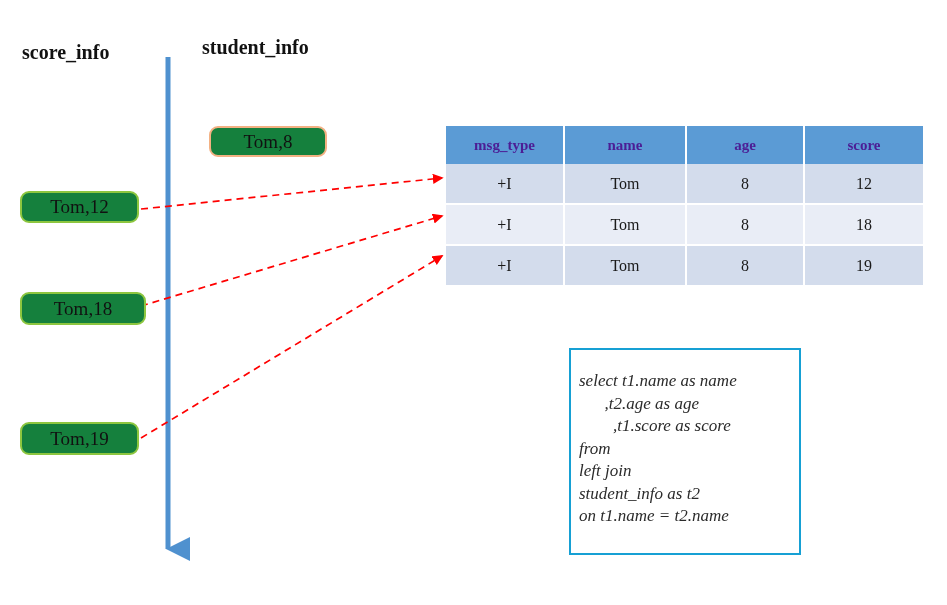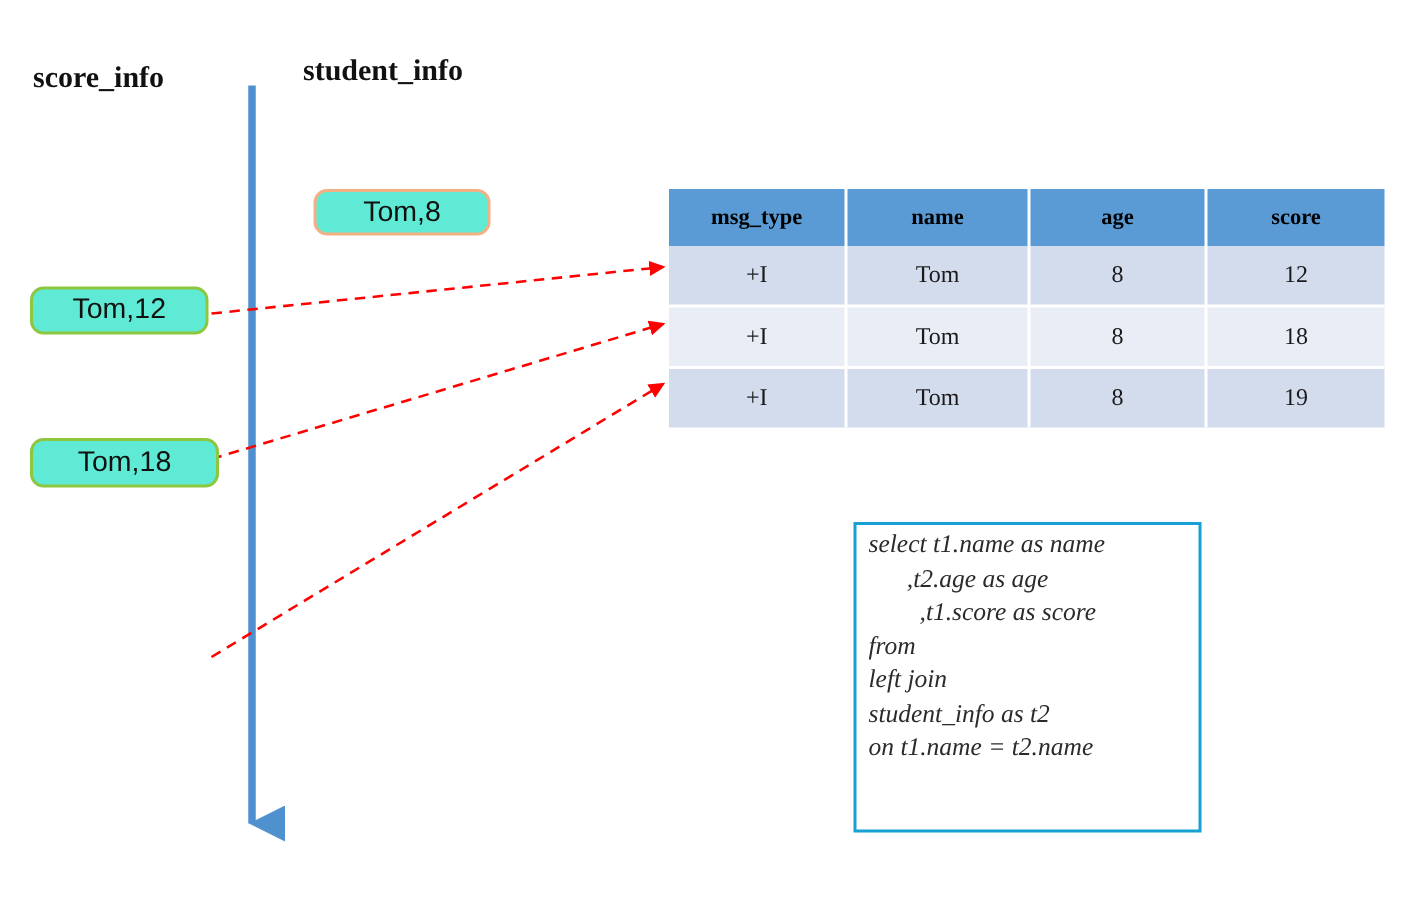--- a/index.html
+++ b/index.html
@@ -25,26 +25,26 @@
   #title-score{left:22px;top:41px;}
   #title-student{left:202px;top:36px;}
 
   
   #overlay{position:absolute;left:0;top:0;width:947px;height:605px;}
 
   
   .evt-box{
     position:absolute;
     box-sizing:border-box;
-    background:#5eead4;
+    background:#15803d;
     border-radius:9px;
     display:flex;
     align-items:center;
     justify-content:center;
-    font-family:Liberation Sans, sans-serif;
+    font-family:Liberation Serif, serif;
     font-size:19px;
     color:#111111;
     white-space:nowrap;
   }
   .evt-green{border:2.5px solid #8DC63F;}
   .evt-orange{border:2px solid #F3B183;}
 
   #evt-tom8  {left:209px;top:126px;width:118px;height:31px;}
   #evt-tom12 {left:20px; top:191px;width:119px;height:32px;}
   #evt-tom18 {left:20px; top:292px;width:126px;height:33px;}
@@ -54,21 +54,21 @@
   #result-table{
     position:absolute;
     left:446px;top:126px;
     width:477px;
     border-collapse:collapse;
     table-layout:fixed;
     font-family:"Liberation Serif", serif;
   }
   #result-table th{
     background:#5B9BD5;
-    color:#000000;
+    color:#4c1d95;
     font-weight:bold;
     font-size:15px;
     height:38px;
     text-align:center;
     border-right:2px solid #ffffff;
     padding:0;
   }
   #result-table th:last-child{border-right:none;}
   #result-table td{
     height:39px;
@@ -85,21 +85,21 @@
   #result-table tbody tr:last-child td{border-bottom:none;}
 
   
   #sql-box{
     position:absolute;
     left:569px;top:348px;
     width:232px;height:207px;
     box-sizing:border-box;
     border:2px solid #16A0D4;
     background:#ffffff;
-    padding:2px 0 0 8px;
+    padding:20px 0 0 8px;
   }
   .sql-line{
     font-family:"Liberation Serif", serif;
     font-style:italic;
     font-size:17px;
     line-height:22.5px;
     color:#2b2b2b;
     white-space:pre;
   }
 </style>
@@ -126,20 +126,21 @@
     <line x1="141" y1="209" x2="442" y2="178" stroke="#FF0000" stroke-width="1.7" stroke-dasharray="7,5" marker-end="url(#redhead)"></line>
 
     <line x1="141" y1="306" x2="442" y2="216" stroke="#FF0000" stroke-width="1.7" stroke-dasharray="7,5" marker-end="url(#redhead)"></line>
 
     <line x1="141" y1="438" x2="442" y2="256" stroke="#FF0000" stroke-width="1.7" stroke-dasharray="7,5" marker-end="url(#redhead)"></line>
   </svg>
 
   <div class="evt-box evt-orange" id="evt-tom8">Tom,8</div>
   <div class="evt-box evt-green" id="evt-tom12">Tom,12</div>
   <div class="evt-box evt-green" id="evt-tom18">Tom,18</div>
+  <div class="evt-box evt-green" id="evt-tom19">Tom,19</div>
 
   <table id="result-table">
     <colgroup>
       <col style="width:118px">
         <col style="width:122px">
       <col style="width:118px">
         <col style="width:119px">
     </colgroup>
     <thead>
       <tr>

